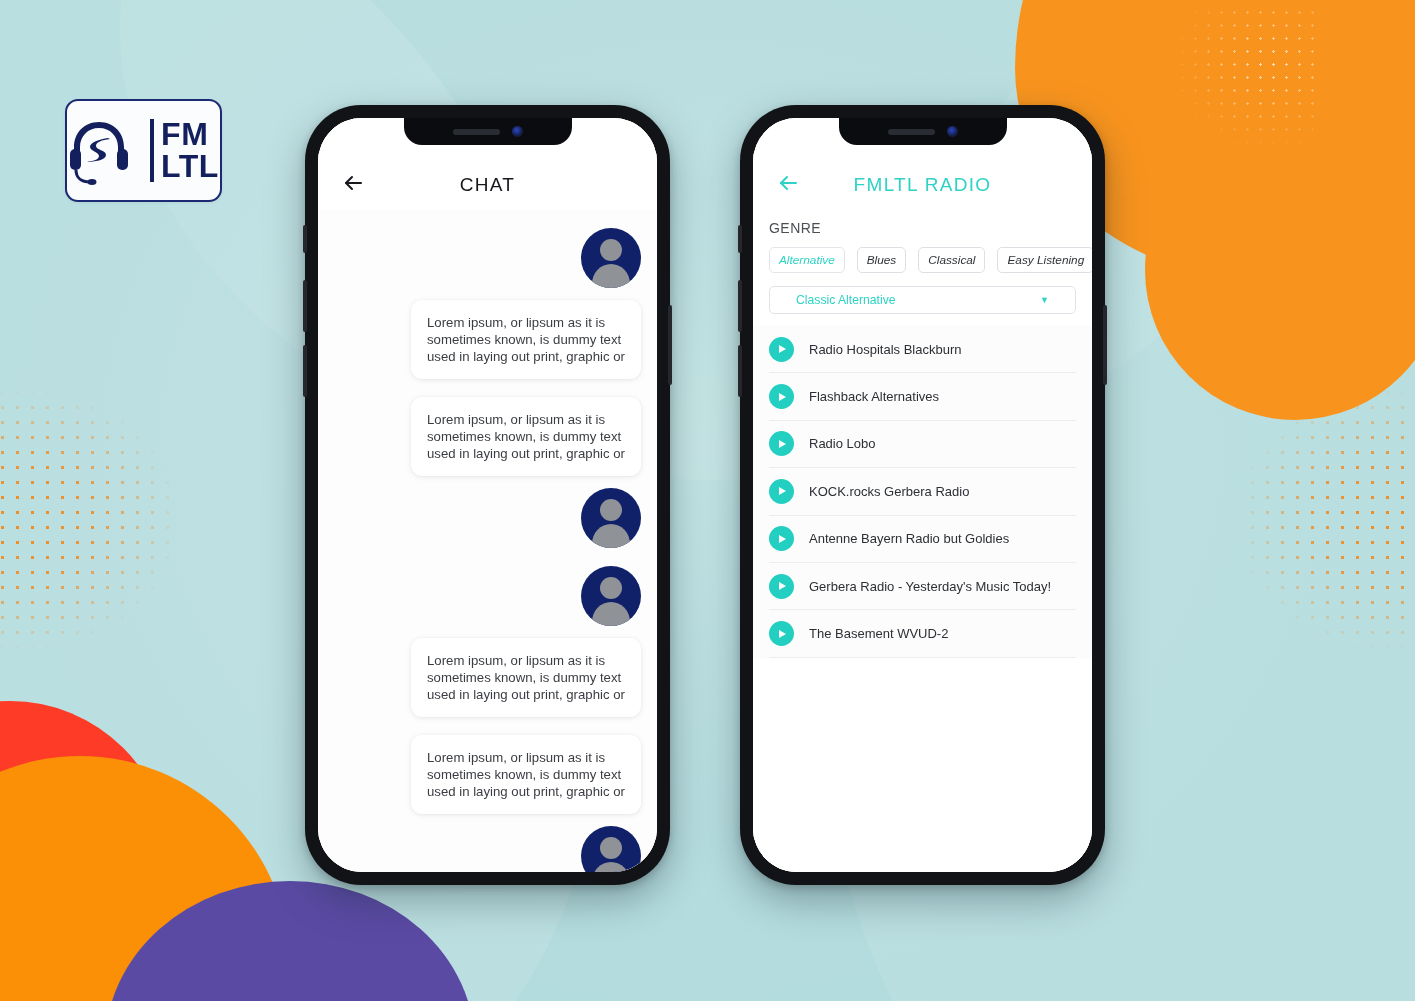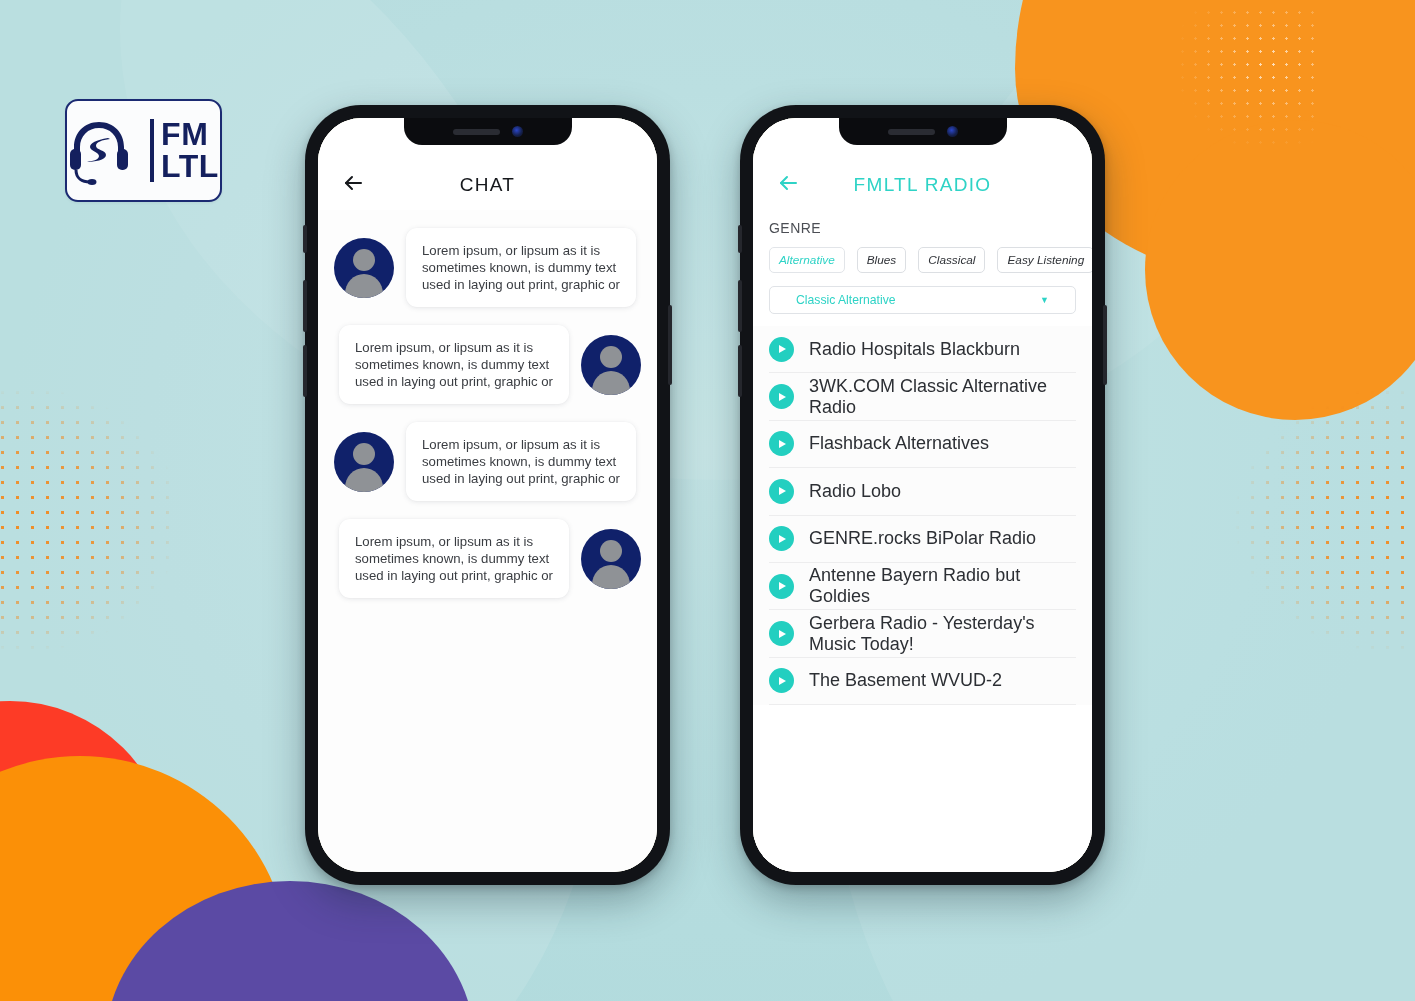--- a/index.html
+++ b/index.html
@@ -186,21 +186,21 @@
   }
   .appbar-title.teal { color:#2ed3c6; }
 
   
   .chat-body {
     flex:1; padding:18px 16px 0 16px;
     display:flex; flex-direction:column; gap:18px;
     background:#fdfdfd;
     overflow:hidden;
   }
-  .msg-row { display:flex; align-items:center; gap:12px; }
+  .msg-row { display:flex; align-items:flex-end; gap:12px;flex-direction:column; }
   .msg-row.left  { justify-content:flex-start; }
   .msg-row.right { justify-content:flex-end; }
 
   .avatar {
     width:60px; height:60px; flex:0 0 60px;
     border-radius:50%;
     background:#10216a;
     overflow:hidden;
     position:relative;
   }
@@ -265,21 +265,21 @@
     background:#23cfc0;
     display:flex; align-items:center; justify-content:center;
   }
   .play-tri {
     width:0; height:0;
     border-left:7px solid #fff;
     border-top:4.5px solid transparent;
     border-bottom:4.5px solid transparent;
     margin-left:2px;
   }
-  .station-name { font-size:18px; color:#2c2f34; }
+  .station-name { font-size:13px; color:#2c2f34; }
   .list-tail { flex:1; background:#fff; }
 </style>
 </head>
 <body>
 
 <div class="bg-layer">
   <div class="bg-grad"></div>
   <div class="swoosh-a"></div>
   <div class="swoosh-b"></div>
   <div class="swoosh-c"></div>
@@ -423,39 +423,33 @@
           <div class="station">
             <div class="play-btn">
                 <div class="play-tri"></div>
               </div>
             <div class="station-name">Radio Hospitals Blackburn</div>
           </div>
           <div class="station">
             <div class="play-btn">
                 <div class="play-tri"></div>
               </div>
-            <div class="station-name">3WK.COM Classic Alternative Radio</div>
-          </div>
-          <div class="station">
-            <div class="play-btn">
-                <div class="play-tri"></div>
-              </div>
             <div class="station-name">Flashback Alternatives</div>
           </div>
           <div class="station">
             <div class="play-btn">
                 <div class="play-tri"></div>
               </div>
             <div class="station-name">Radio Lobo</div>
           </div>
           <div class="station">
             <div class="play-btn">
                 <div class="play-tri"></div>
               </div>
-            <div class="station-name">GENRE.rocks BiPolar Radio</div>
+            <div class="station-name">KOCK.rocks Gerbera Radio</div>
           </div>
           <div class="station">
             <div class="play-btn">
                 <div class="play-tri"></div>
               </div>
             <div class="station-name">Antenne Bayern Radio but Goldies</div>
           </div>
           <div class="station">
             <div class="play-btn">
                 <div class="play-tri"></div>

